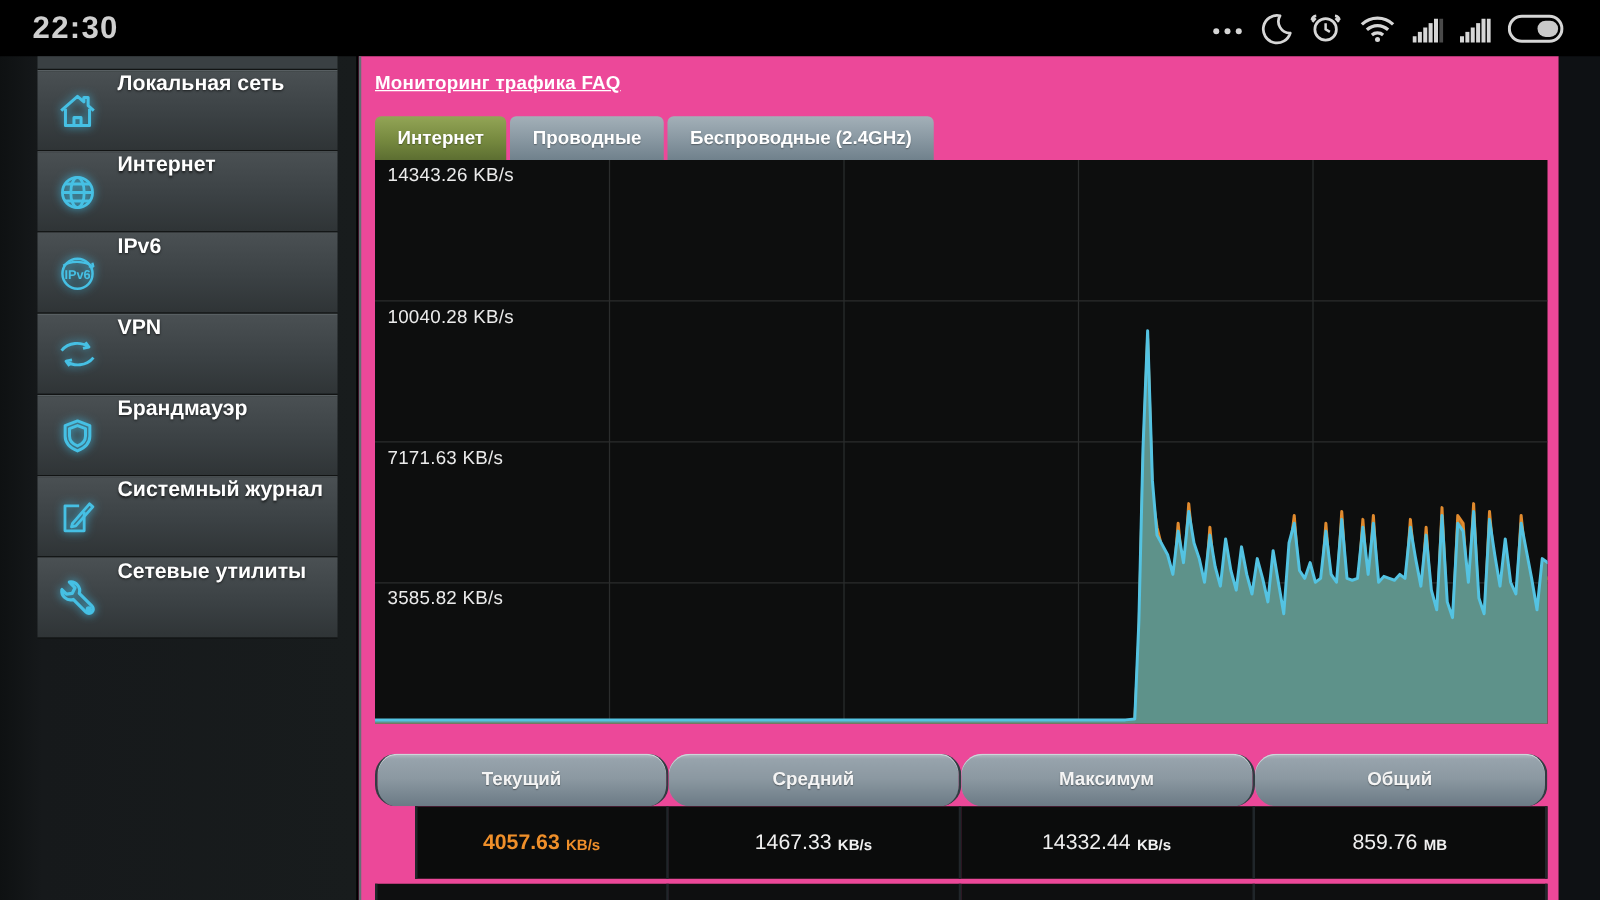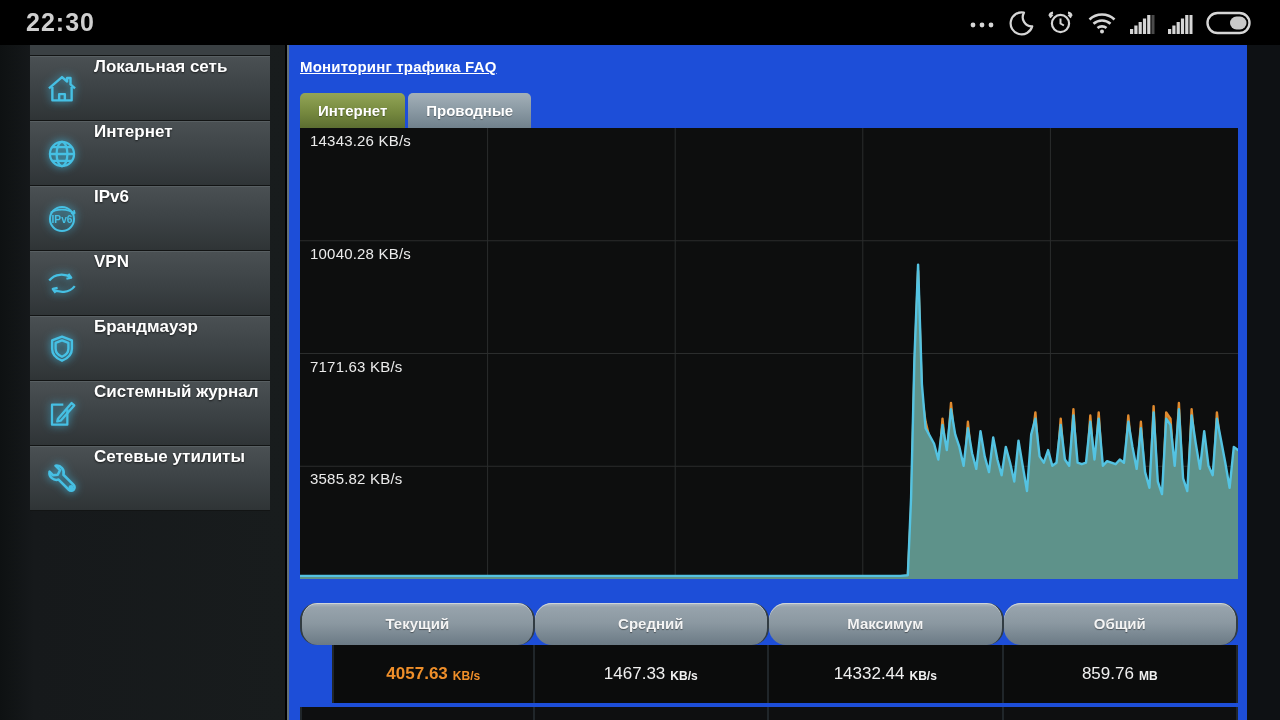--- a/index.html
+++ b/index.html
@@ -20,21 +20,21 @@
   .side-item{box-sizing:border-box;height:65px;display:flex;cursor:pointer;
              background:linear-gradient(180deg,#4a5053 0%,#3b4144 55%,#2f3436 100%);
              border-top:1px solid #585f62;border-bottom:1px solid #121414;}
   .side-item.partial{height:11px;background:#3a4043;border-top:none;}
   .side-ico{width:64px;display:flex;justify-content:center;align-items:center;}
   .side-ico svg{filter:drop-shadow(0 0 4px rgba(64,190,230,.85));}
   .side-label{font-size:17px;font-weight:bold;color:#fff;line-height:1.15;
               white-space:pre-line;text-shadow:0 1px 2px rgba(0,0,0,.65);}
 
   
-  .content{position:absolute;left:287px;top:45px;width:960px;height:675px;background:#1d4ed8;
+  .content{position:absolute;left:287px;top:45px;width:960px;height:675px;background:#ec4899;
            box-shadow:inset 2px 0 0 #65707六, inset 0 0 0 0 transparent;
            box-shadow:inset 2px 0 0 #657076;}
   .page-title{position:absolute;left:13px;top:13px;font-size:15px;font-weight:bold;color:#fff;
               text-decoration:underline;letter-spacing:.2px;cursor:pointer;}
   .tabs{position:absolute;left:13px;top:48px;display:flex;gap:3px;}
   .tab{height:35px;line-height:35px;padding:0 18px;font-size:15px;font-weight:bold;color:#fff;
        border-radius:5px 5px 0 0;text-shadow:0 1px 1px rgba(0,0,0,.35);cursor:pointer;}
   .tab.active{background:linear-gradient(180deg,#93a556 0%,#76893f 55%,#5c6e31 100%);}
   .tab.inactive{background:linear-gradient(180deg,#a3b0b8 0%,#8a99a3 50%,#70818c 100%);}
 
@@ -216,20 +216,21 @@
     </div>
   </div>
 
   <div class="content">
 
     <div class="page-title">Мониторинг трафика FAQ</div>
 
     <div class="tabs">
       <div class="tab active">Интернет</div>
       <div class="tab inactive">Проводные</div>
+      <div class="tab inactive">Беспроводные (2.4GHz)</div>
     </div>
 
     <div class="chart">
       <svg id="traffic-svg" width="938" height="451" viewBox="0 0 938 451">
           <line x1="187.60000000000002" y1="0" x2="187.60000000000002" y2="451" stroke="#2b2d2d" stroke-width="1"></line>
           <line x1="375.20000000000005" y1="0" x2="375.20000000000005" y2="451" stroke="#2b2d2d" stroke-width="1"></line>
           <line x1="562.8" y1="0" x2="562.8" y2="451" stroke="#2b2d2d" stroke-width="1"></line>
           <line x1="750.4000000000001" y1="0" x2="750.4000000000001" y2="451" stroke="#2b2d2d" stroke-width="1"></line>
           <line x1="0" y1="112.75" x2="938" y2="112.75" stroke="#2b2d2d" stroke-width="1"></line>
           <line x1="0" y1="225.5" x2="938" y2="225.5" stroke="#2b2d2d" stroke-width="1"></line>

